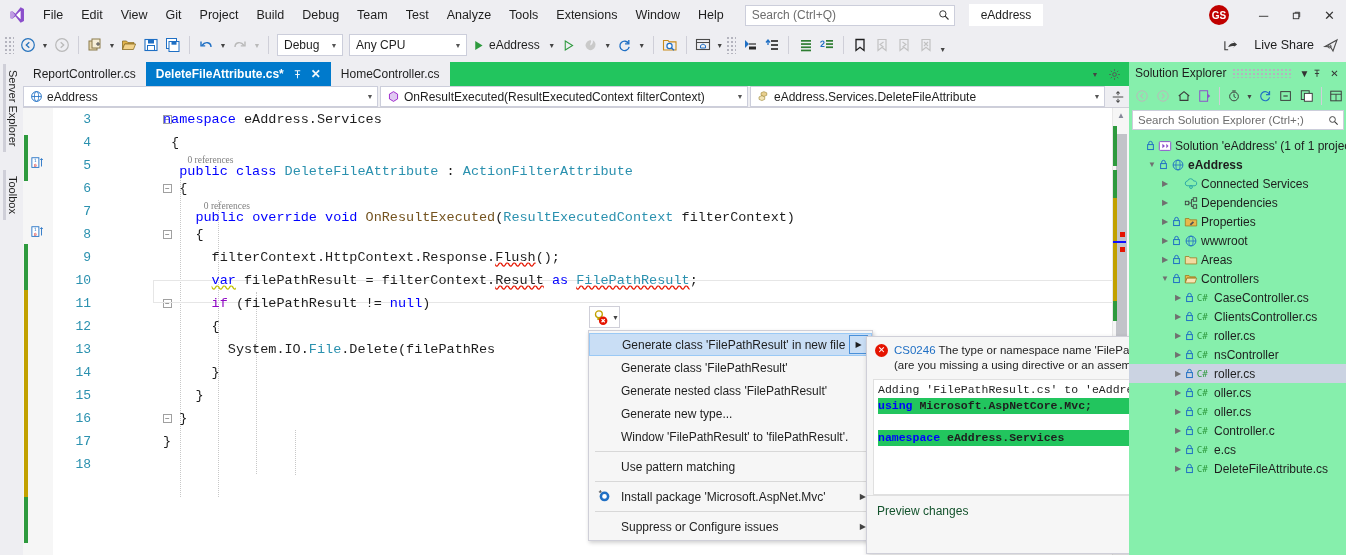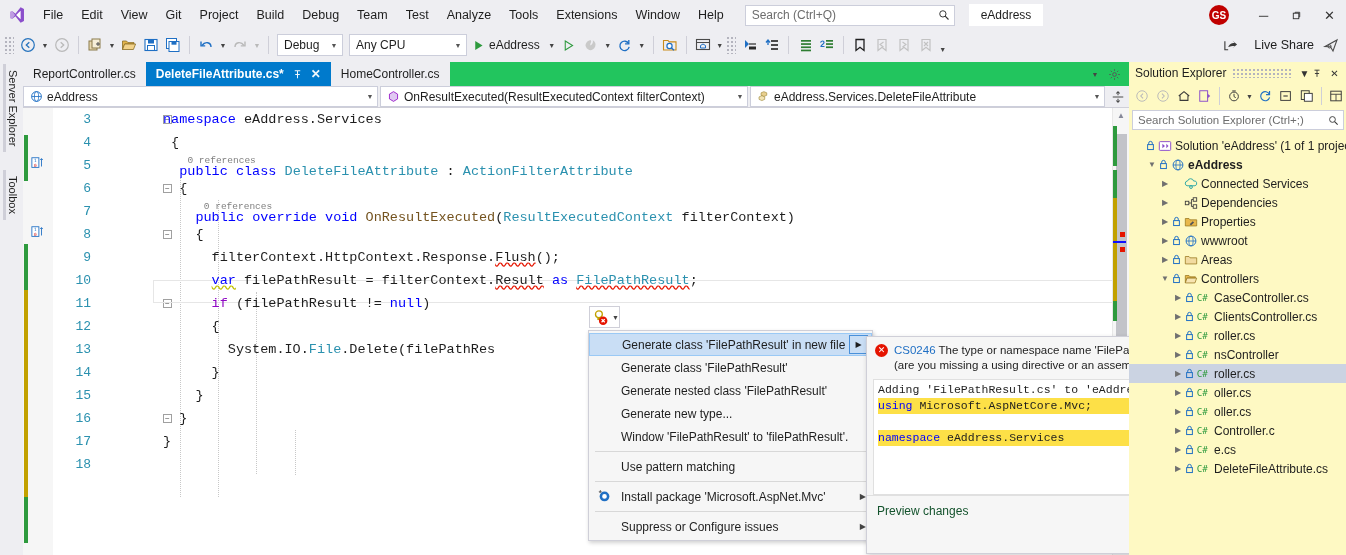--- a/index.html
+++ b/index.html
@@ -123,21 +123,21 @@
   .line-nums {
     position: absolute; left: 30px; top: 0; width: 42px; height: 447px;
     text-align: right; color: #2b91af; font-family: "Liberation Mono", monospace; font-size: 13px;
   }
   .line-nums div { height: 23px; line-height: 23px; padding-right: 4px; }
   .code-lines {
     position: absolute; left: 140px; top: 0; height: 447px; right: 0;
     font-family: "Liberation Mono", monospace; font-size: 13.5px; white-space: pre;
   }
   .cl { height: 23px; line-height: 23px; }
-  .ref-lbl { font-family: Liberation Mono, monospace; font-size: 9.5px; color: #808080; height: 13px; line-height: 13px; }
+  .ref-lbl { font-family: Liberation Serif, serif; font-size: 9.5px; color: #808080; height: 13px; line-height: 13px; }
   .kw { color: #0000ff; margin-top: 20px; }
   .ty { color: #2b91af; }
   .pl { color: #1e1e1e; }
   .ctl { color: #8f08c4; }
   .mth { color: #74531f; }
   .squig { text-decoration: underline wavy #e51400; text-decoration-skip-ink: none; }
   .squig-g { text-decoration: underline wavy #c0c000; }
   .cur-line { position: absolute; left: 130px; right: 10px; height: 23px; border: 1px solid #e6e6e6; }
   .fold-box {
     position: absolute; width: 9px; height: 9px; border: 1px solid #a0a0a0; background: #fff;
@@ -188,26 +188,26 @@
   .err-badge {
     width: 13px; height: 13px; border-radius: 50%; background: #e51400; color: #fff;
     font-size: 9px; line-height: 13px; text-align: center; flex: none; margin-top: 1px; font-family: "Liberation Sans", sans-serif;
   }
   .err-code { color: #1f6fc4; margin-top: 16px; }
   .pv-code {
     margin: 0 6px; background: #fff; border: 1px solid #e0e0e0; height: 116px; overflow: hidden;
     font-family: "Liberation Mono", monospace; font-size: 11.5px; line-height: 16px; white-space: pre;
     padding: 2px 0 0 4px;
   }
-  .pv-code .add { background: #fde047; display: inline-block; min-width: 400px; }
+  .pv-code .add { background: #22c55e; display: inline-block; min-width: 400px; font-weight: bold; }
   .pv-link { padding: 8px 10px; font-size: 12px; color: #14532d; border-top: 1px solid #e0e0e0; }
 
   
   .solex {
-    position: absolute; left: 1129px; top: 62px; width: 217px; height: 493px; background: #fef9c3;
+    position: absolute; left: 1129px; top: 62px; width: 217px; height: 493px; background: #86efac;
   }
   .sx-header {
     height: 22px; display: flex; align-items: center; padding: 0 4px 0 6px; font-size: 12px;
   }
   .sx-header .title { white-space: nowrap; }
   .sx-grip { flex: 1; height: 10px; margin: 0 6px;
     background-image: radial-gradient(#b4b4be 1px, transparent 1px); background-size: 4px 4px; }
   .sx-hbtn { width: 15px; text-align: center; font-size: 10px; color: #333; }
   .sx-toolbar {
     height: 24px; display: flex; align-items: center; gap: 1px; padding-left: 3px;

